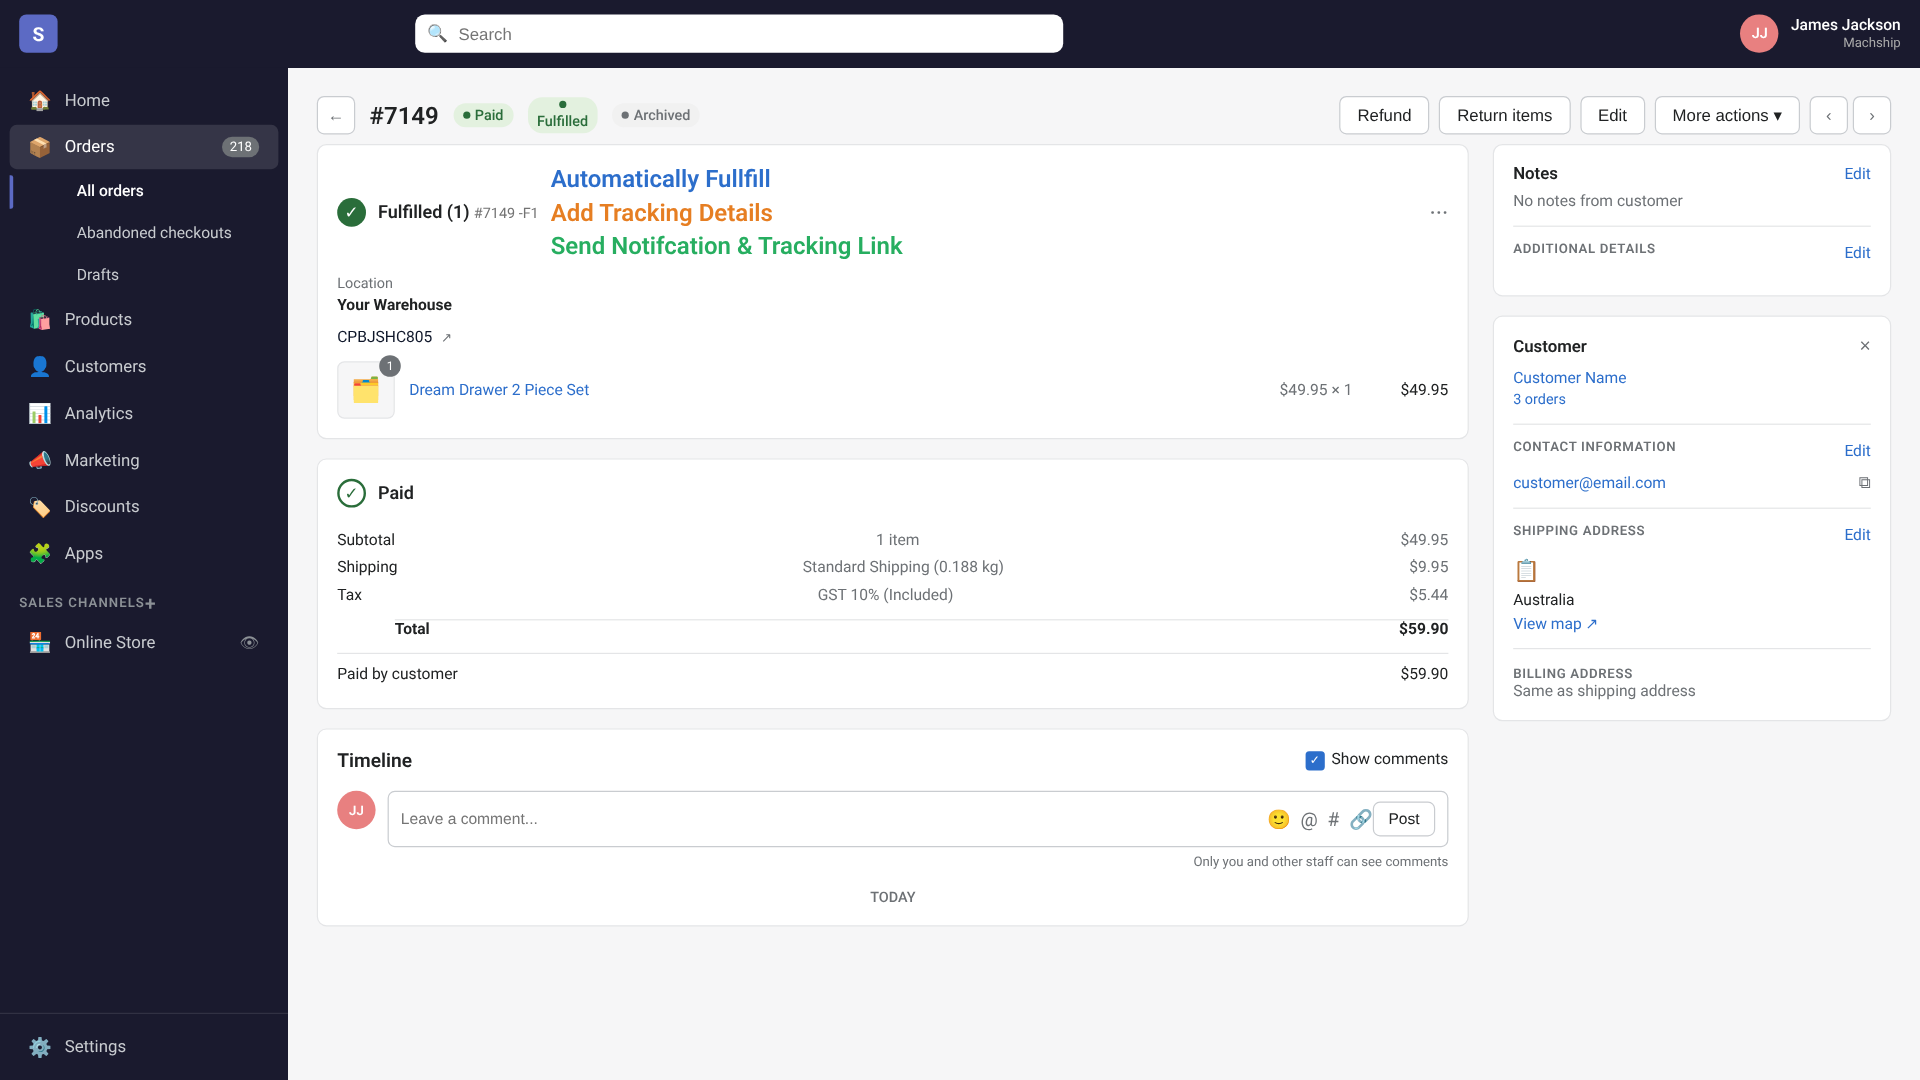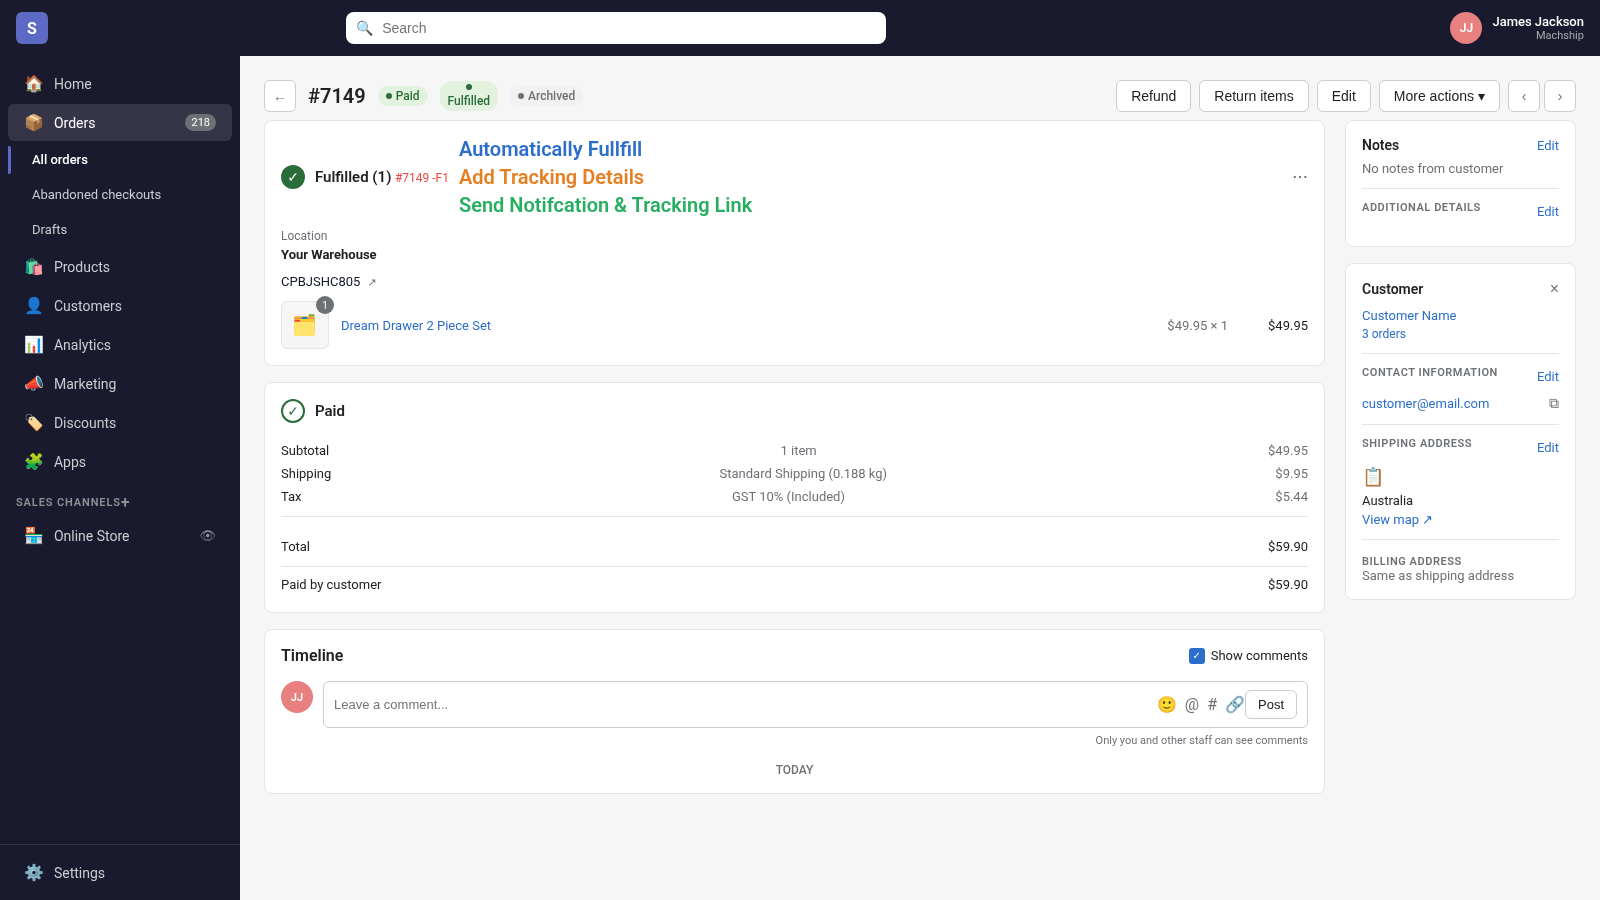--- a/index.html
+++ b/index.html
@@ -92,21 +92,21 @@
       gap: 10px;
       padding: 9px 16px;
       color: #c9ccd0;
       cursor: pointer;
       border-radius: 6px;
       margin: 1px 8px;
       font-size: 14px;
       text-decoration: none;
     }
     .sidebar-item.active { background: rgba(255,255,255,0.12); color: white; }
-    .sidebar-item.sub { padding-left: 24px; font-size: 13px; }
+    .sidebar-item.sub { padding-left: 56px; font-size: 13px; }
     .sidebar-item.sub.active-sub { color: #fff; font-weight: 500; }
     .sidebar-item.sub.active-sub::before {
       content: '';
       position: absolute;
       left: 0;
       width: 3px;
       height: 28px;
       background: #5c6ac4;
       border-radius: 0 2px 2px 0;
     }
@@ -225,21 +225,21 @@
       margin-bottom: 20px;
       margin-left: 44px;
     }
 
     
     .order-body {
       display: flex;
       gap: 20px;
     }
     .order-main { flex: 1; display: flex; flex-direction: column; gap: 16px; }
-    .order-sidebar { width: 231px; flex-shrink: 0; display: flex; flex-direction: column; gap: 16px; }
+    .order-sidebar { width: 332px; flex-shrink: 0; display: flex; flex-direction: column; gap: 16px; }
 
     
     .card {
       background: white;
       border-radius: 8px;
       border: 1px solid #e4e5e7;
       padding: 16px;
     }
 
     
@@ -251,21 +251,21 @@
     }
     .fulfilled-icon {
       width: 24px; height: 24px;
       border-radius: 50%;
       background: #2a6d3a;
       display: flex; align-items: center; justify-content: center;
       color: white; font-size: 14px;
       flex-shrink: 0;
     }
     .fulfilled-title { font-weight: 600; font-size: 15px; }
-    .fulfilled-subtitle { font-size: 12px; color: #ef4444; }
+    .fulfilled-subtitle { font-size: 12px; color: #737373; }
     .fulfilled-more { margin-left: auto; color: #6d7175; cursor: pointer; font-size: 20px; line-height: 1; }
     .fulfilled-meta { font-size: 12px; color: #6d7175; margin-bottom: 4px; }
     .fulfilled-tracking {
       font-size: 13px; margin-bottom: 12px;
     }
     .fulfilled-tracking a { color: #0f172a; text-decoration: none; }
     .fulfilled-ext-icon { font-size: 11px; color: #6d7175; margin-left: 4px; }
 
     
     .auto-fulfill-text {
@@ -322,25 +322,26 @@
     .paid-title { font-weight: 600; font-size: 15px; }
     .payment-row {
       display: flex;
       justify-content: space-between;
       align-items: center;
       padding: 4px 0;
       font-size: 13px;
       color: #6d7175;
     }
     .payment-row.total {
-      font-weight: 400;
+      font-weight: 700;
       color: #202223;
       border-top: 1px solid #e4e5e7;
       margin-top: 8px;
-      padding-top: 22px;
+      padding-top: 0;
+      margin-left: 48px;
     }
     .payment-row.paid-by {
       margin-top: 8px;
       border-top: 1px solid #e4e5e7;
       padding-top: 10px;
       color: #202223;
     }
     .payment-label { color: #202223; }
     .payment-mid { color: #6d7175; }
 

